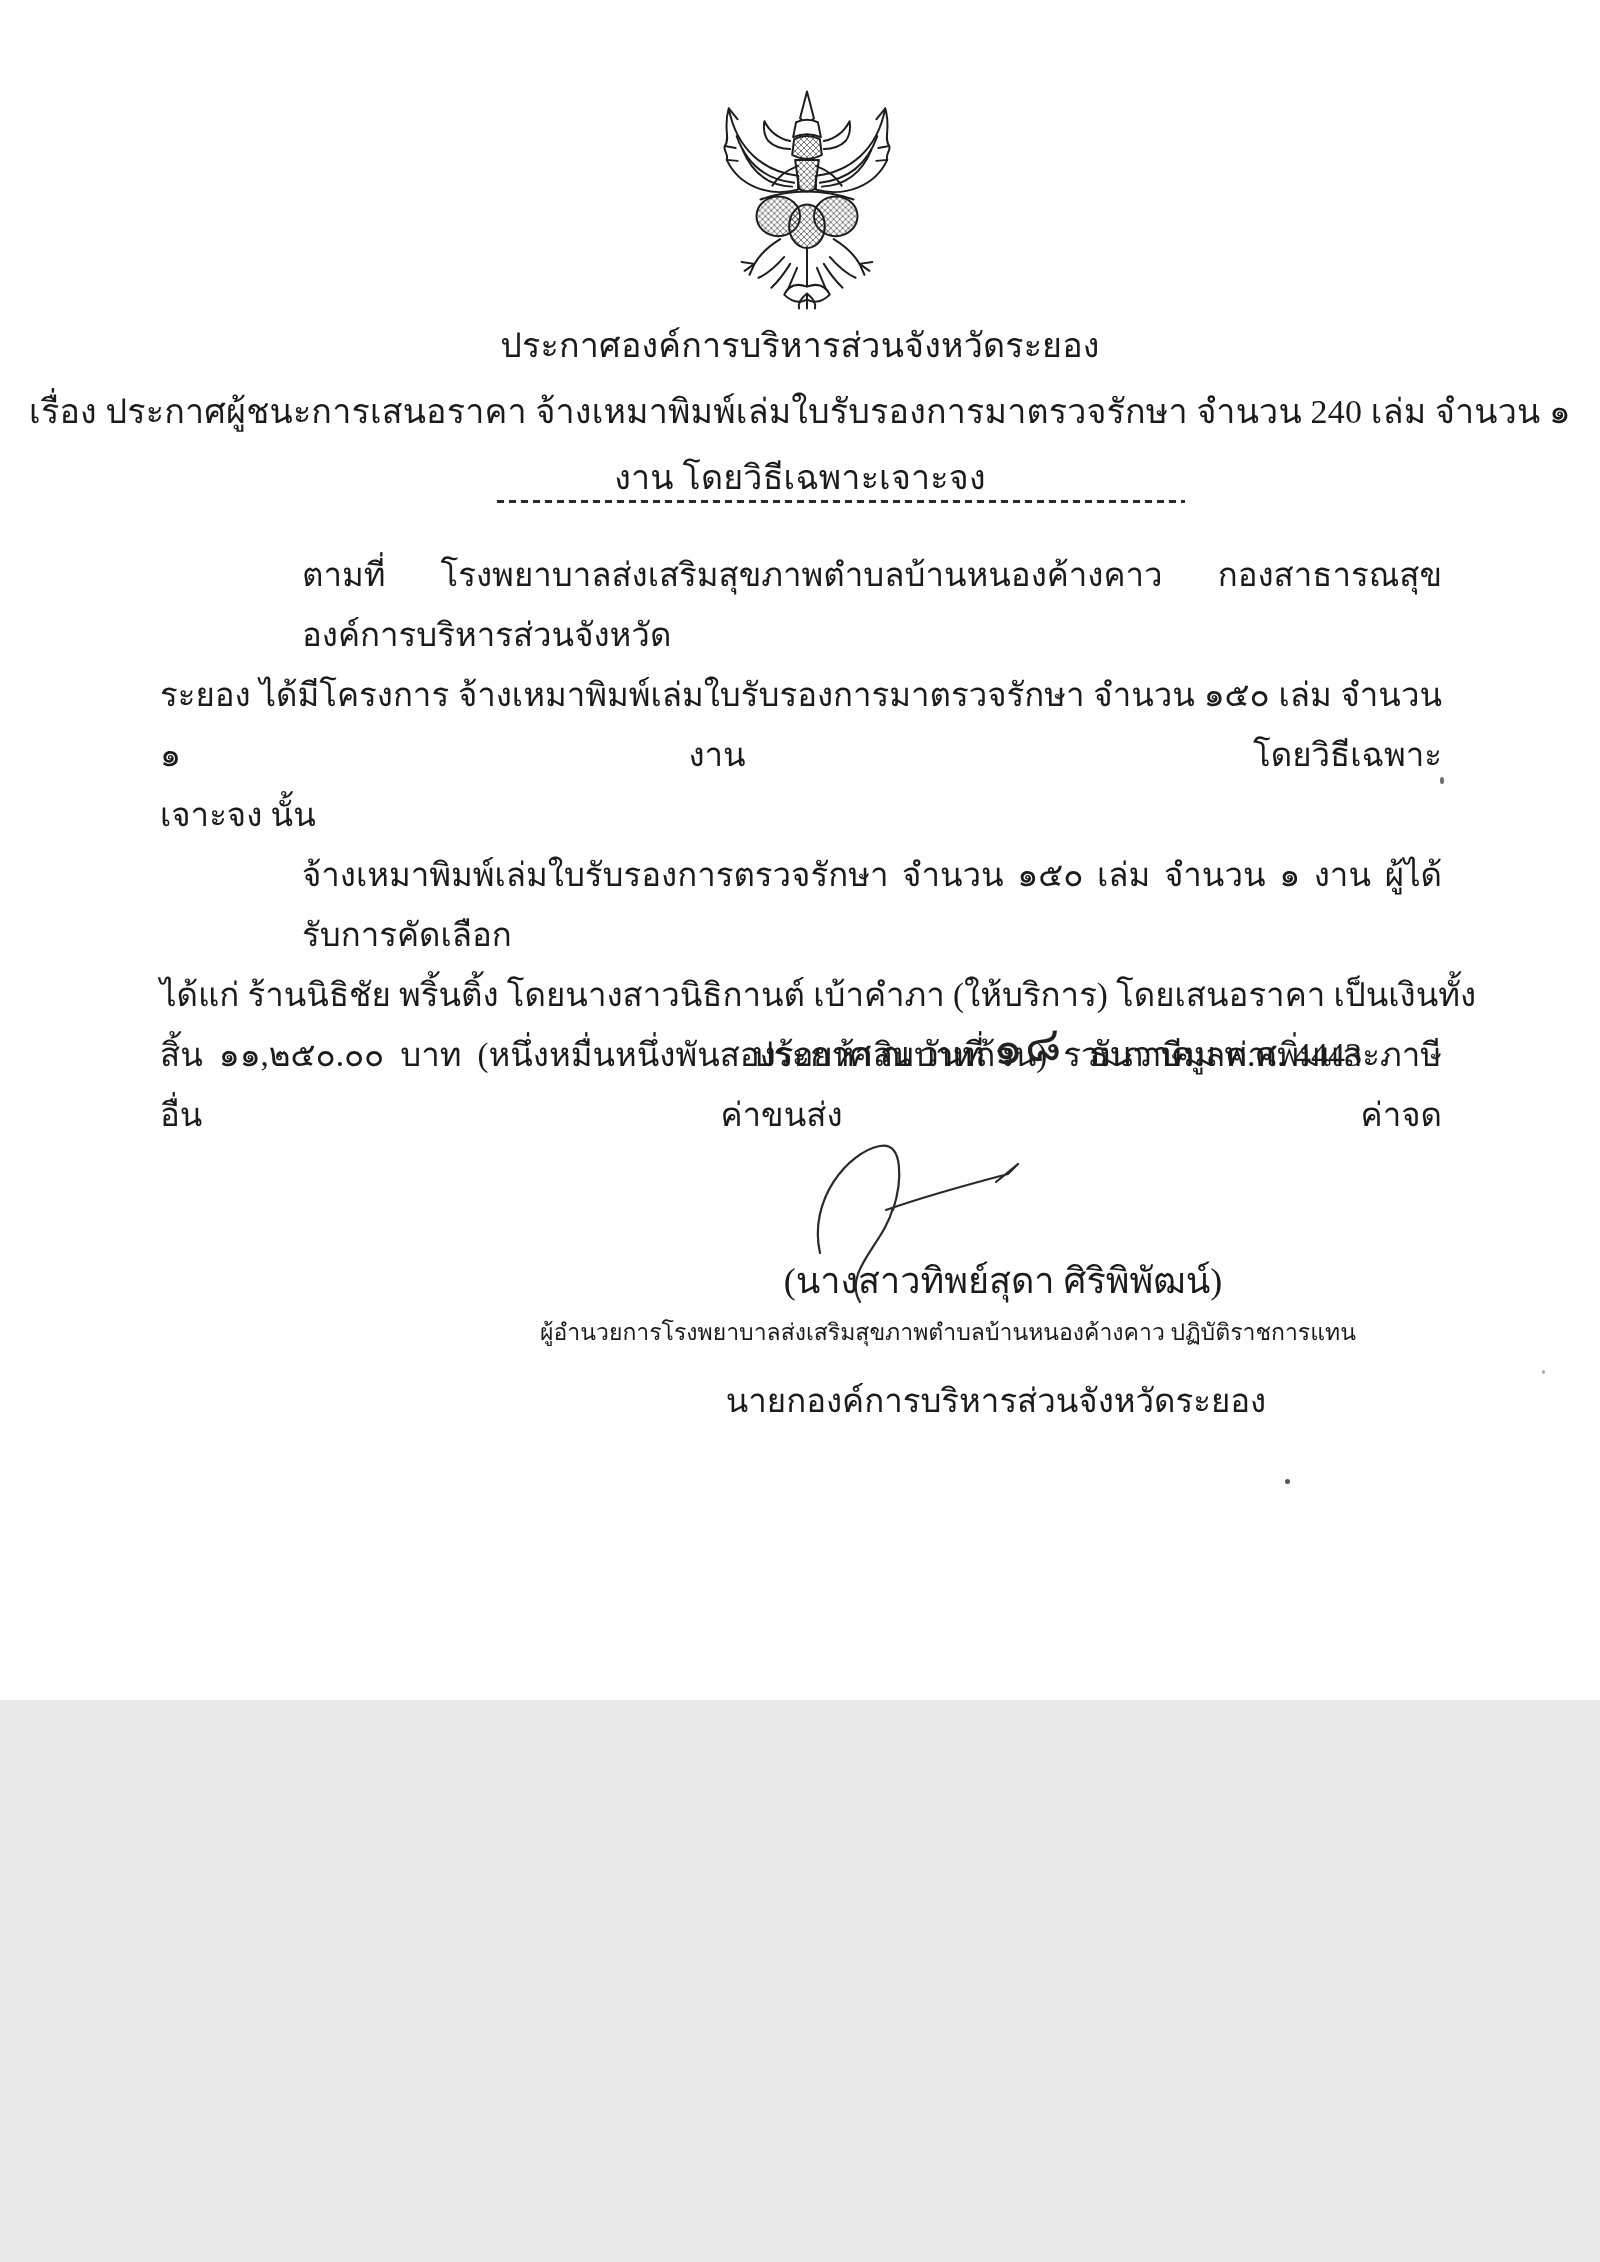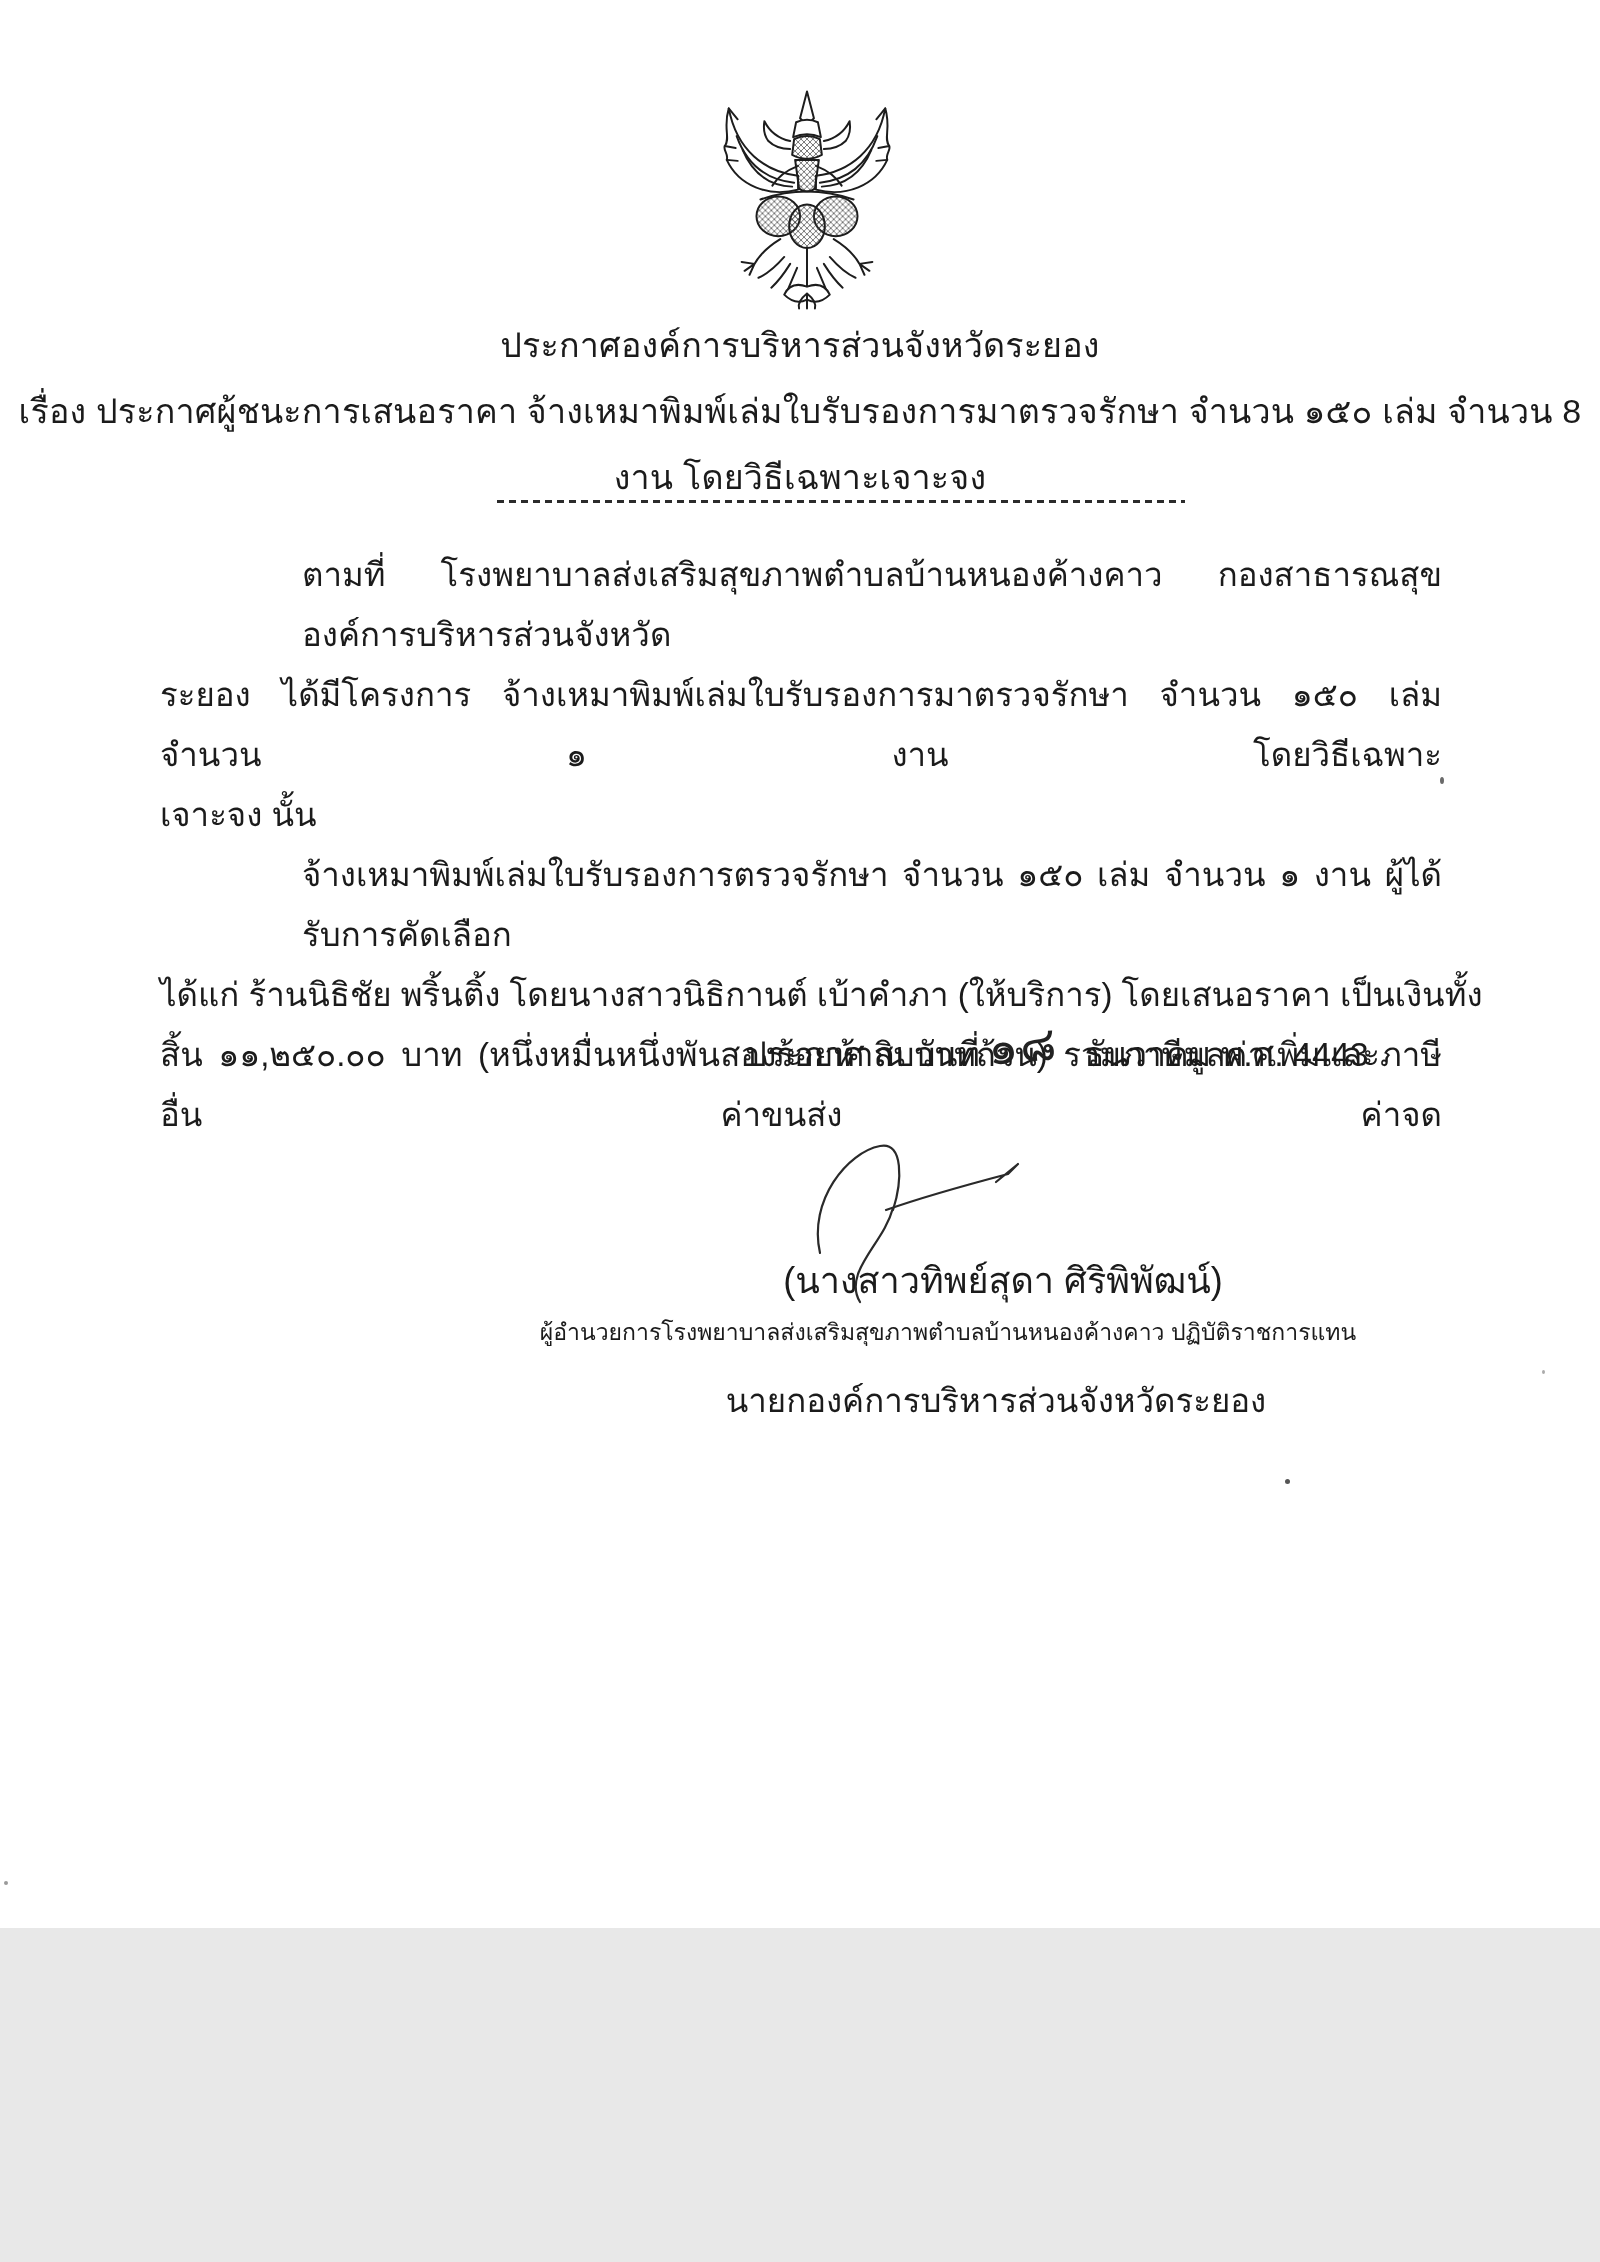--- a/index.html
+++ b/index.html
@@ -1,20 +1,20 @@
 <!DOCTYPE html>
 <html><head>
 <meta charset="utf-8">
 <style>
   html,body{margin:0;padding:0;background:#e8e8e8;}
   .page{
     position:relative;
-    width:1600px;height:1928px;
+    width:1600px;height:1700px;
     background:#ffffff;
-    font-family:Liberation Sans, sans-serif;
+    font-family:Liberation Serif, serif;
     color:#1b1b1b;
     overflow:hidden;
   }
   .abs{position:absolute;}
   .center-line{left:0;right:0;text-align:center;white-space:nowrap;}
   .title{font-size:34px;font-weight:500;letter-spacing:.2px;}
   .emblem{left:703px;top:88px;width:208px;height:224px;}
   .divider{
     left:497px;top:500px;width:688px;height:3px;
     background:repeating-linear-gradient(90deg,#2b2b2b 0 7px,transparent 7px 12px);
@@ -91,21 +91,21 @@
       <path d="M82,170 q-14,16 -26,21 M88,177 q-10,16 -19,24 M95,181 q-6,14 -11,26"></path>
       <path d="M128,170 q14,16 26,21 M122,177 q10,16 19,24 M115,181 q6,14 11,26"></path>
 
       <path d="M105,162 L105,200"></path>
       <path d="M105,200 q-16,-6 -23,8 q11,11 23,5 q12,6 23,-5 q-7,-14 -23,-8" fill="#fff"></path>
       <path d="M105,207 q-10,8 -8,15 M105,207 q10,8 8,15 M105,209 l0,13"></path>
     </g>
   </svg>
 
   <div class="abs center-line title" style="top:318px;">ประกาศองค์การบริหารส่วนจังหวัดระยอง</div>
-  <div class="abs center-line title" style="top:384px;">เรื่อง ประกาศผู้ชนะการเสนอราคา จ้างเหมาพิมพ์เล่มใบรับรองการมาตรวจรักษา จำนวน ๑๕๐ เล่ม จำนวน 8</div>
+  <div class="abs center-line title" style="top:384px;">เรื่อง ประกาศผู้ชนะการเสนอราคา จ้างเหมาพิมพ์เล่มใบรับรองการมาตรวจรักษา จำนวน 240 เล่ม จำนวน ๑</div>
   <div class="abs center-line title" style="top:450px;">งาน โดยวิธีเฉพาะเจาะจง</div>
 
   <div class="abs divider"></div>
 
   <div class="abs body-block">
     <div class="body-line fill indent">ตามที่ โรงพยาบาลส่งเสริมสุขภาพตำบลบ้านหนองค้างคาว กองสาธารณสุข องค์การบริหารส่วนจังหวัด</div>
     <div class="body-line fill">ระยอง ได้มีโครงการ จ้างเหมาพิมพ์เล่มใบรับรองการมาตรวจรักษา จำนวน ๑๕๐ เล่ม จำนวน ๑ งาน โดยวิธีเฉพาะ</div>
     <div class="body-line">เจาะจง  นั้น</div>
     <div class="body-line fill indent">จ้างเหมาพิมพ์เล่มใบรับรองการตรวจรักษา จำนวน ๑๕๐ เล่ม จำนวน ๑ งาน ผู้ได้รับการคัดเลือก</div>
     <div class="body-line">ได้แก่ ร้านนิธิชัย พริ้นติ้ง โดยนางสาวนิธิกานต์ เบ้าคำภา (ให้บริการ) โดยเสนอราคา เป็นเงินทั้ง</div>

